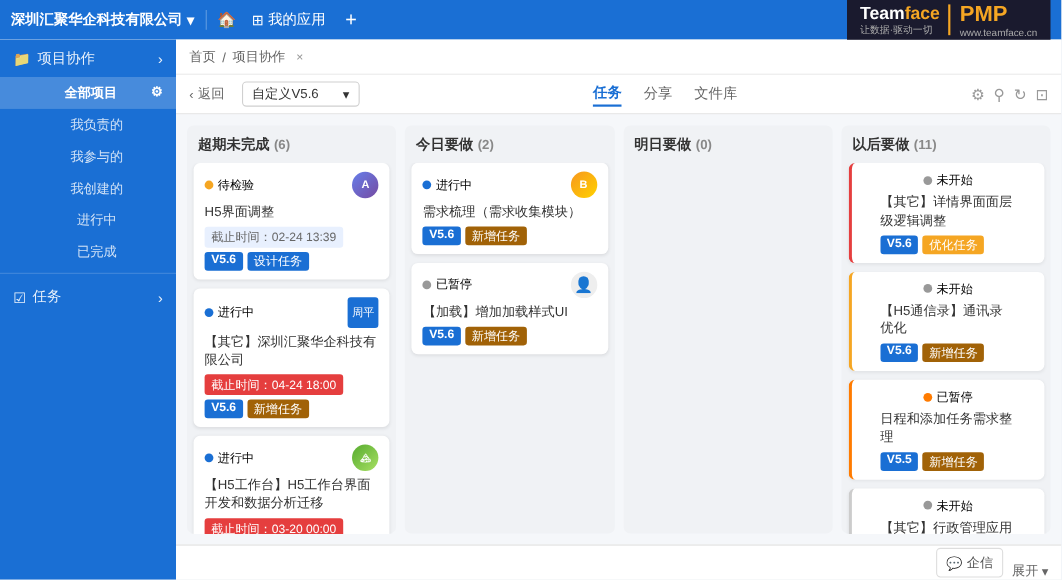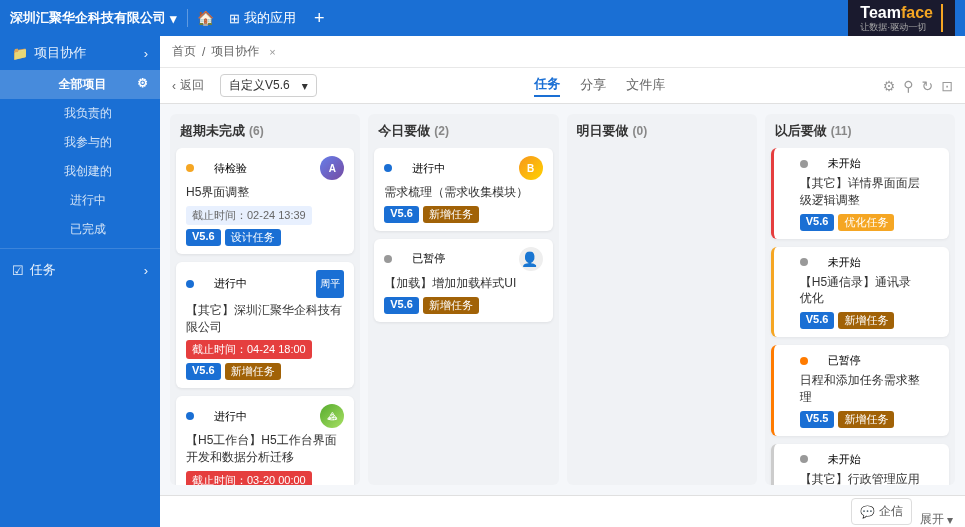--- a/index.html
+++ b/index.html
@@ -166,21 +166,21 @@
       display: flex;
       align-items: center;
       gap: 4px;
       color: #666;
       cursor: pointer;
       font-size: 12px;
     }
     .version-selector {
       display: flex;
       align-items: center;
-      gap: 12px;
+      gap: 22px;
       font-size: 12px;
       color: #333;
       cursor: pointer;
       border: 1px solid #d0d0d0;
       padding: 2px 8px;
       border-radius: 4px;
     }
     .tab-center {
       display: flex;
       align-items: center;
@@ -259,22 +259,23 @@
     }
     .card-header {
       display: flex;
       align-items: center;
       justify-content: space-between;
       margin-bottom: 4px;
     }
     .card-status {
       display: flex;
       align-items: center;
-      gap: 20px;
+      gap: 4px;
       font-size: 11px;
+      justify-content: center;
     }
     .status-dot {
       width: 8px; height: 8px;
       border-radius: 50%;
       display: inline-block;
     }
     .status-yellow { background: #f5a623; }
     .status-blue { background: #1a6fd4; }
     .status-orange { background: #ff7b00; }
     .status-gray { background: #999; }
@@ -403,20 +404,24 @@
     <span class="top-nav-plus">+</span>
   </div>
   <div class="teamface-logo">
     <div>
       <div class="teamface-text">
         Team<span>face</span>
       </div>
       <div class="teamface-sub">让数据·驱动一切</div>
     </div>
     <div class="teamface-divider"></div>
+    <div>
+      <div class="pmp-text">PMP</div>
+      <div class="teamface-url">www.teamface.cn</div>
+    </div>
   </div>
 </div>
 
 <div class="main-wrapper">
 
   <div class="sidebar">
     <div class="sidebar-section-header">
       <span>📁</span>
       <span>项目协作</span>
       <span style="margin-left:auto;">›</span>

